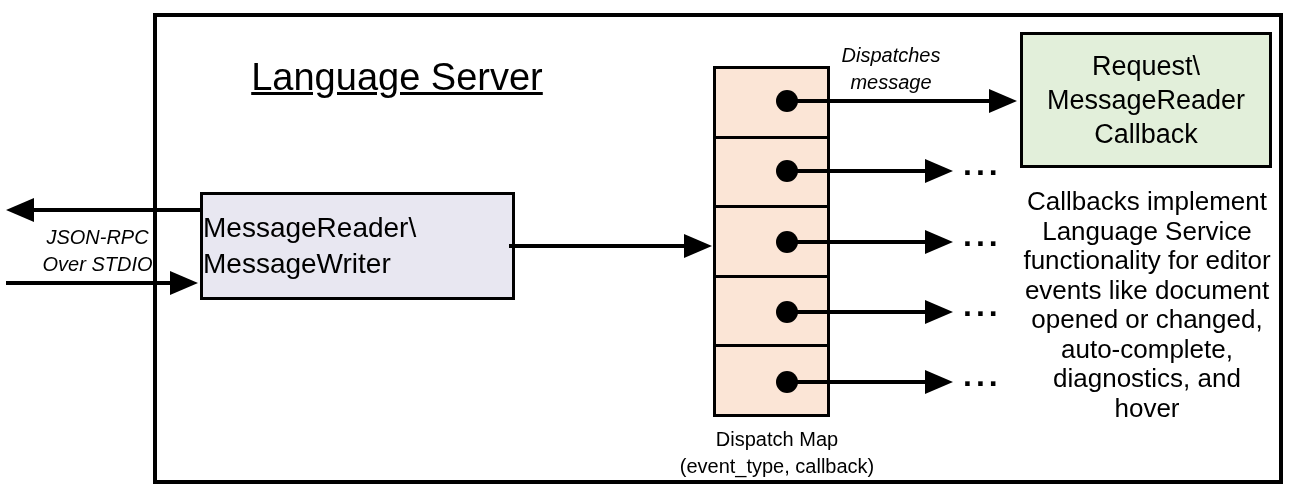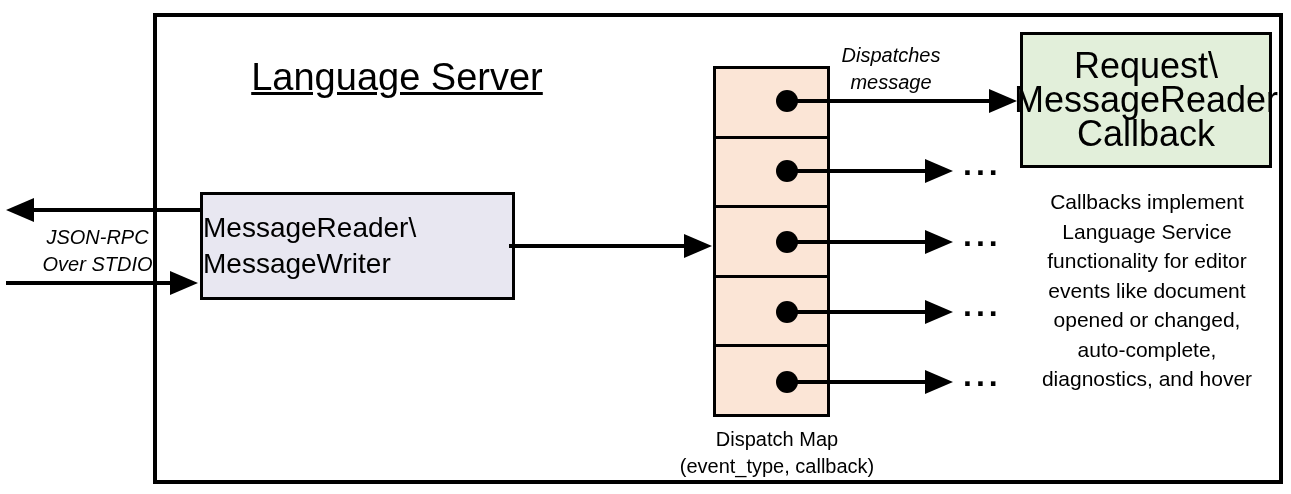--- a/index.html
+++ b/index.html
@@ -63,27 +63,27 @@
     text-align: center;
     font-size: 20px; line-height: 27px;
   }
   #callback-box {
     left: 1020px; top: 32px;
     width: 246px; height: 130px;
     border: 3px solid #000000;
     background: #e2efda;
     display: flex; flex-direction: column;
     align-items: center; justify-content: center;
-    font-size: 36px; line-height: 34px;
+    font-size: 27px; line-height: 34px;
     text-align: right;
   }
   #callbacks-note {
     left: 1022px; top: 187px; width: 250px;
     text-align: center;
-    font-size: 21px; line-height: 29.5px;
+    font-size: 26px; line-height: 29.5px;
   }
   #callbacks-note span { display: block; }
   .ellipsis {
     font-size: 32px;
     font-weight: bold;
     letter-spacing: 4px;
     line-height: 34px;
     white-space: nowrap;
   }
   #arrow-layer { left: 0; top: 0; pointer-events: none; }

